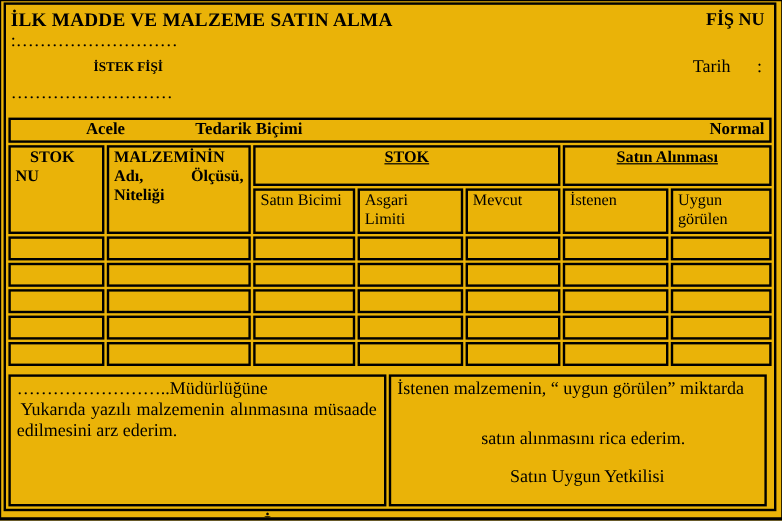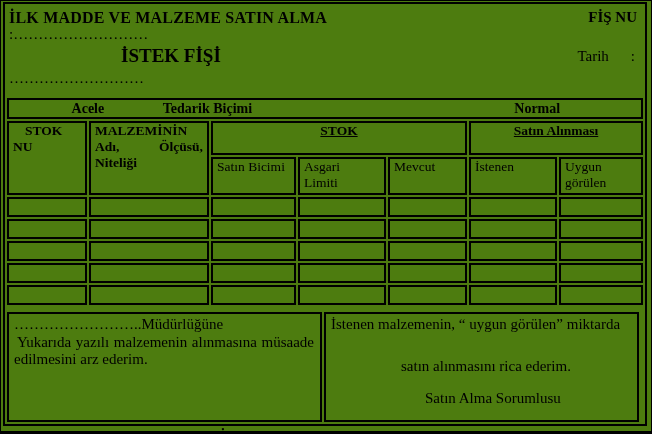--- a/index.html
+++ b/index.html
@@ -1,51 +1,51 @@
 <!DOCTYPE html>
 <html><head>
 <meta charset="utf-8">
 <style>
   html,body{margin:0;padding:0;background:#fff;}
   .page{
     position:relative;width:652px;height:434px;box-sizing:border-box;
-    background:#4d7c0f;color:#000;overflow:hidden;
+    background:#eab308;color:#000;overflow:hidden;
     border:1px solid #000;border-bottom:3px solid #000;
     font-family:"Liberation Serif", serif;
   }
   .frame{
     position:absolute;left:2px;top:1px;width:644px;height:424px;
     box-sizing:border-box;border:2px solid #000;
     display:flex;flex-direction:column;
   }
   
   .head{height:92px;box-sizing:border-box;padding:4px 6px 0 4px;}
   .head-row1{display:flex;justify-content:space-between;align-items:flex-start;}
   .title{font-weight:bold;font-size:16px;line-height:19px;letter-spacing:.2px;}
   .fisnu{font-weight:bold;font-size:15px;line-height:19px;padding-right:2px;}
   .dots1{font-size:15px;line-height:15px;height:16px;}
   .head-row2{display:flex;justify-content:space-between;margin-top:5px;}
-  .subtitle{font-weight:bold;font-size:19px;line-height:16px;margin-left:112px;}
+  .subtitle{font-weight:bold;font-size:11px;line-height:16px;margin-left:69px;}
   .tarih{font-size:15px;line-height:16px;padding-right:4px;}
   .tarih-colon{display:inline-block;margin-left:22px;}
   .dots2{font-size:15px;line-height:15px;margin-top:7px;}
   
   table.grid{
     width:100%;border-collapse:separate;border-spacing:2px;table-layout:fixed;
     margin:0;
   }
   table.grid td{
     border:2px solid #000;box-sizing:border-box;padding:0 4px;
     vertical-align:top;font-size:13.5px;
   }
   .supply-cell{height:21px;}
   .supply-flex{display:flex;align-items:center;height:100%;font-weight:bold;font-size:14px;}
   .zone1{width:24%;text-align:center;}
   .zone2{width:44%;}
-  .zone3{width:32%;text-align:center;}
+  .zone3{width:32%;text-align:right;}
   .hdr{font-weight:bold;font-size:14px;line-height:16px;padding-top:2px;}
   .c-stoknu{white-space:pre-line;text-indent:12px;}
   .c-malzeme{text-align:justify;margin-top:32px;}
   .c-center{text-align:center;padding-top:3px;height:34px;text-decoration:underline;}
   td.subhdr{font-weight:normal;font-size:13.5px;line-height:16px;height:38px;padding-top:2px;white-space:pre-line;}
   tr.data-row td{height:20px;}
   
   .bottom{display:flex;gap:2px;margin:auto 6px 2px 2px;height:110px;}
   .b-cell{flex:1;border:2px solid #000;box-sizing:border-box;padding:2px 6px 2px 5px;
           font-size:15px;line-height:17.5px;}
@@ -159,19 +159,19 @@
     </table>
 
     <div class="bottom">
       <div class="b-cell">
         <div>……………………..Müdürlüğüne</div>
         <div class="b-para-left">Yukarıda yazılı malzemenin alınmasına müsaade edilmesini arz ederim.</div>
       </div>
       <div class="b-cell">
         <div>İstenen malzemenin, “ uygun görülen” miktarda</div>
         <div class="req-line">satın alınmasını rica ederim.</div>
-        <div class="sig-right">Satın Alma Sorumlusu</div>
+        <div class="sig-right">Satın Uygun Yetkilisi</div>
       </div>
     </div>
 
   </div>
   <span class="cutoff">İ</span>
 </div>
 
 </body></html>

